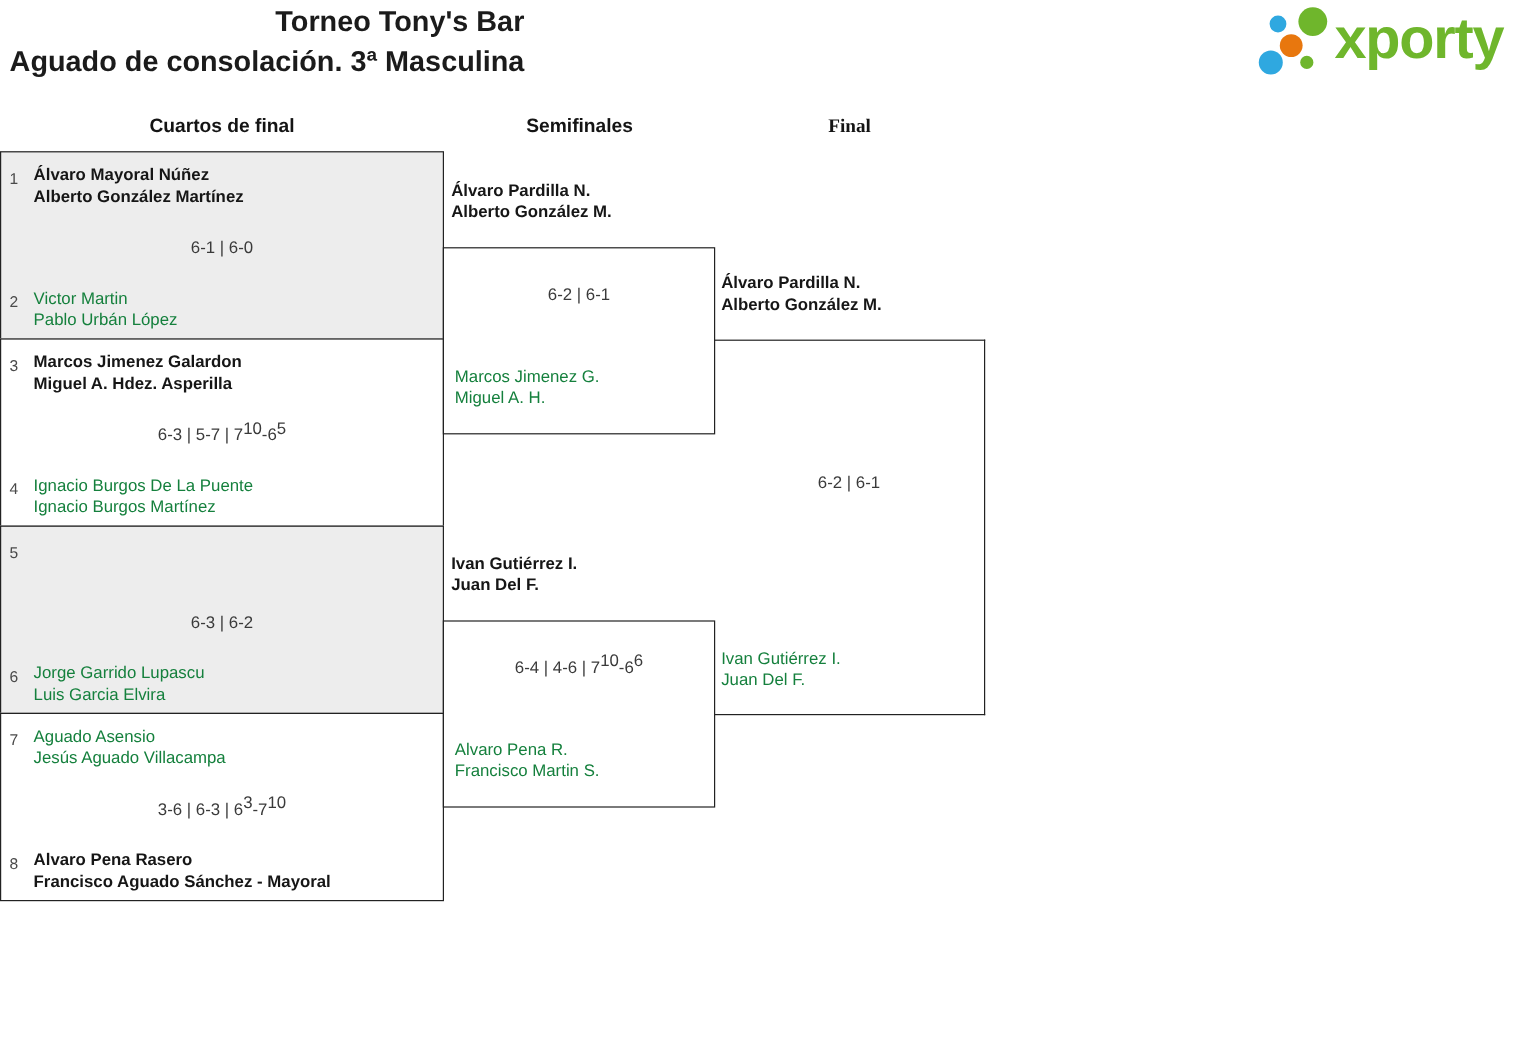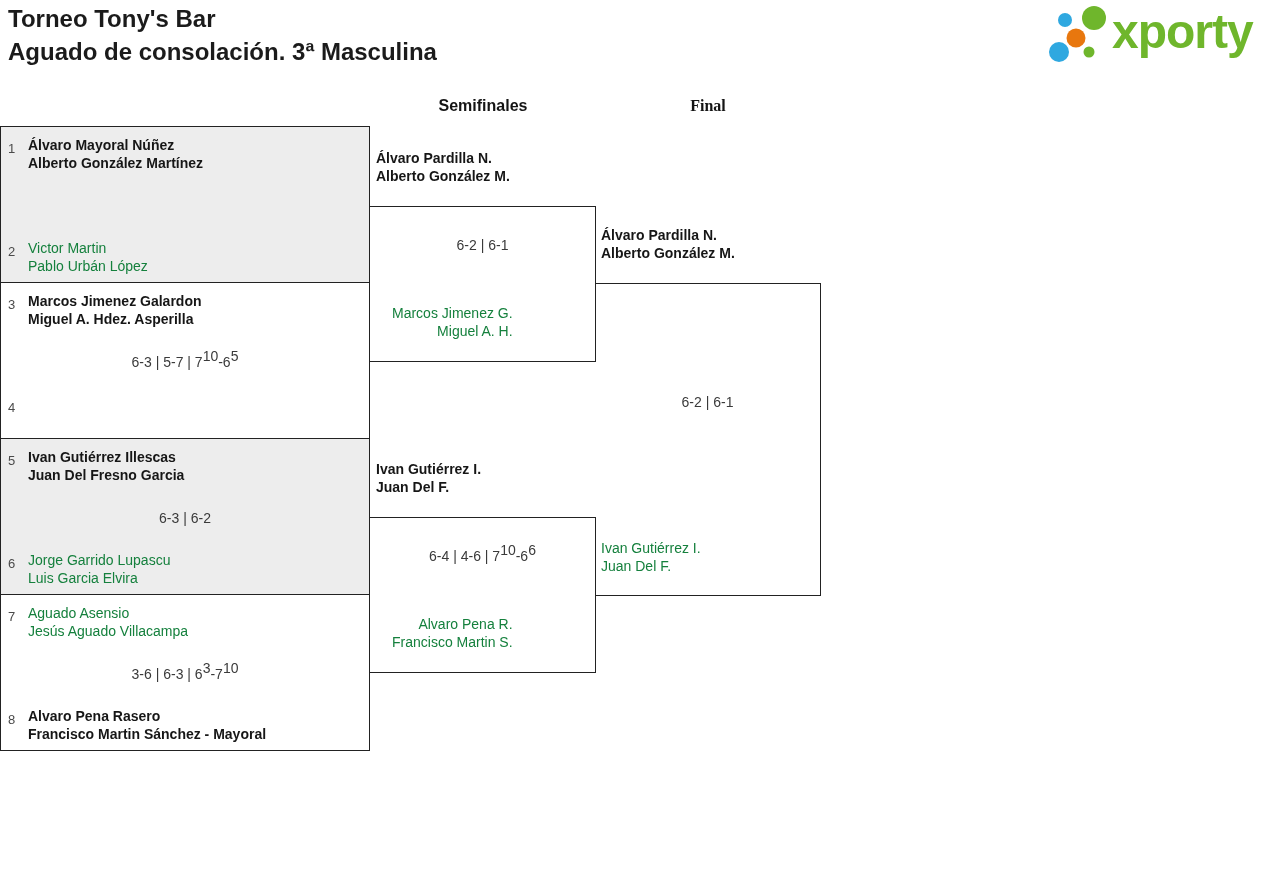--- a/index.html
+++ b/index.html
@@ -1,21 +1,21 @@
 <!DOCTYPE html>
 <html><head>
 <meta charset="utf-8">
 <style>
   html,body{margin:0;padding:0;background:#fff;}
   .page{position:relative;width:1280px;height:883px;background:#fff;overflow:hidden;
         font-family:"Liberation Sans",sans-serif;color:#1b1b1b;}
 
   
   .title{position:absolute;left:8px;top:2px;font-size:24px;font-weight:bold;
-         line-height:33px;color:#1b1b1b;white-space:nowrap;}
+         line-height:33px;color:#1b1b1b;white-space:nowrap;text-align:right;}
   .logo{position:absolute;top:0;right:2px;width:232px;height:68px;}
 
   
   .rh{position:absolute;top:97px;font-size:16px;font-weight:bold;color:#141414;text-align:center;}
   .rh-qf{left:0;width:370px;}
   .rh-sf{left:370px;width:226px;}
   .rh-f{left:595px;width:226px;font-family:Liberation Serif, serif;}
 
   
   .match{position:absolute;box-sizing:border-box;border:1px solid #222;}
@@ -37,21 +37,21 @@
   .qf .team-bottom{position:absolute;left:27px;top:112px;}
   .seed{position:absolute;left:7px;width:17px;font-size:13px;color:#4a4a4a;}
   .seed-top{top:14px;}
   .seed-bottom{top:117px;}
   .score{position:absolute;left:0;right:0;text-align:center;font-size:14px;color:#3a3a3a;white-space:nowrap;}
   .score sup{font-size:14px;line-height:0;}
   .qf .score{top:71px;}
   .sf .score{top:30px;}
   .final .score{top:110px;}
   .team-above{position:absolute;left:6px;top:-58px;}
-  .sf .team-inside{position:absolute;left:22px;top:97px;text-align:right;}
+  .sf .team-inside{position:absolute;left:9px;top:97px;}
   .final .team-inside{position:absolute;left:6px;top:255px;}
 </style>
 </head>
 <body>
 
 <div class="page">
 
   <div class="title">
     <div>Torneo Tony's Bar</div>
     <div>Aguado de consolación. 3ª Masculina</div>
@@ -59,71 +59,73 @@
 
   <svg class="logo" viewBox="0 0 232 68" xmlns="http://www.w3.org/2000/svg">
     <circle cx="19" cy="20" r="7" fill="#2fa8e0"></circle>
     <circle cx="48" cy="18" r="12" fill="#6fb62c"></circle>
     <circle cx="30" cy="38" r="9.5" fill="#e8770e"></circle>
     <circle cx="13" cy="52" r="10" fill="#2fa8e0"></circle>
     <circle cx="43" cy="52" r="5.5" fill="#6fb62c"></circle>
     <text x="66" y="48" font-family="Liberation Sans, sans-serif" font-size="48" font-weight="bold" letter-spacing="-1" fill="#6fb62c">xporty</text>
   </svg>
 
+  <div class="rh rh-qf">Cuartos de final</div>
   <div class="rh rh-sf">Semifinales</div>
   <div class="rh rh-f">Final</div>
 
   <div class="match qf qf1">
     <div class="seed seed-top">1</div>
     <div class="team team-top winner">
       <span>Álvaro Mayoral Núñez</span>
       <span>Alberto González Martínez</span>
     </div>
+    <div class="score">6-1 | 6-0</div>
     <div class="seed seed-bottom">2</div>
     <div class="team team-bottom loser">
       <span>Victor Martin</span>
       <span>Pablo Urbán López</span>
     </div>
   </div>
 
   <div class="match qf qf2">
     <div class="seed seed-top">3</div>
     <div class="team team-top winner">
       <span>Marcos Jimenez Galardon</span>
       <span>Miguel A. Hdez. Asperilla</span>
     </div>
     <div class="score">6-3 | 5-7 | 7<sup>10</sup>-6<sup>5</sup></div>
     <div class="seed seed-bottom">4</div>
+    <div class="team team-bottom loser">
+      <span>Ignacio Burgos De La Puente</span>
+      <span>Ignacio Burgos Martínez</span>
+    </div>
   </div>
 
   <div class="match qf qf3">
     <div class="seed seed-top">5</div>
-    <div class="team team-top winner">
-      <span>Ivan Gutiérrez Illescas</span>
-      <span>Juan Del Fresno Garcia</span>
-    </div>
     <div class="score">6-3 | 6-2</div>
     <div class="seed seed-bottom">6</div>
     <div class="team team-bottom loser">
       <span>Jorge Garrido Lupascu</span>
       <span>Luis Garcia Elvira</span>
     </div>
   </div>
 
   <div class="match qf qf4">
     <div class="seed seed-top">7</div>
     <div class="team team-top loser">
       <span>Aguado Asensio</span>
       <span>Jesús Aguado Villacampa</span>
     </div>
     <div class="score">3-6 | 6-3 | 6<sup>3</sup>-7<sup>10</sup></div>
     <div class="seed seed-bottom">8</div>
     <div class="team team-bottom winner">
       <span>Alvaro Pena Rasero</span>
-      <span>Francisco Martin Sánchez - Mayoral</span>
+      <span>Francisco Aguado Sánchez - Mayoral</span>
     </div>
   </div>
 
   <div class="match sf sf1">
     <div class="team team-above winner">
       <span>Álvaro Pardilla N.</span>
       <span>Alberto González M.</span>
     </div>
     <div class="score">6-2 | 6-1</div>
     <div class="team team-inside loser">

